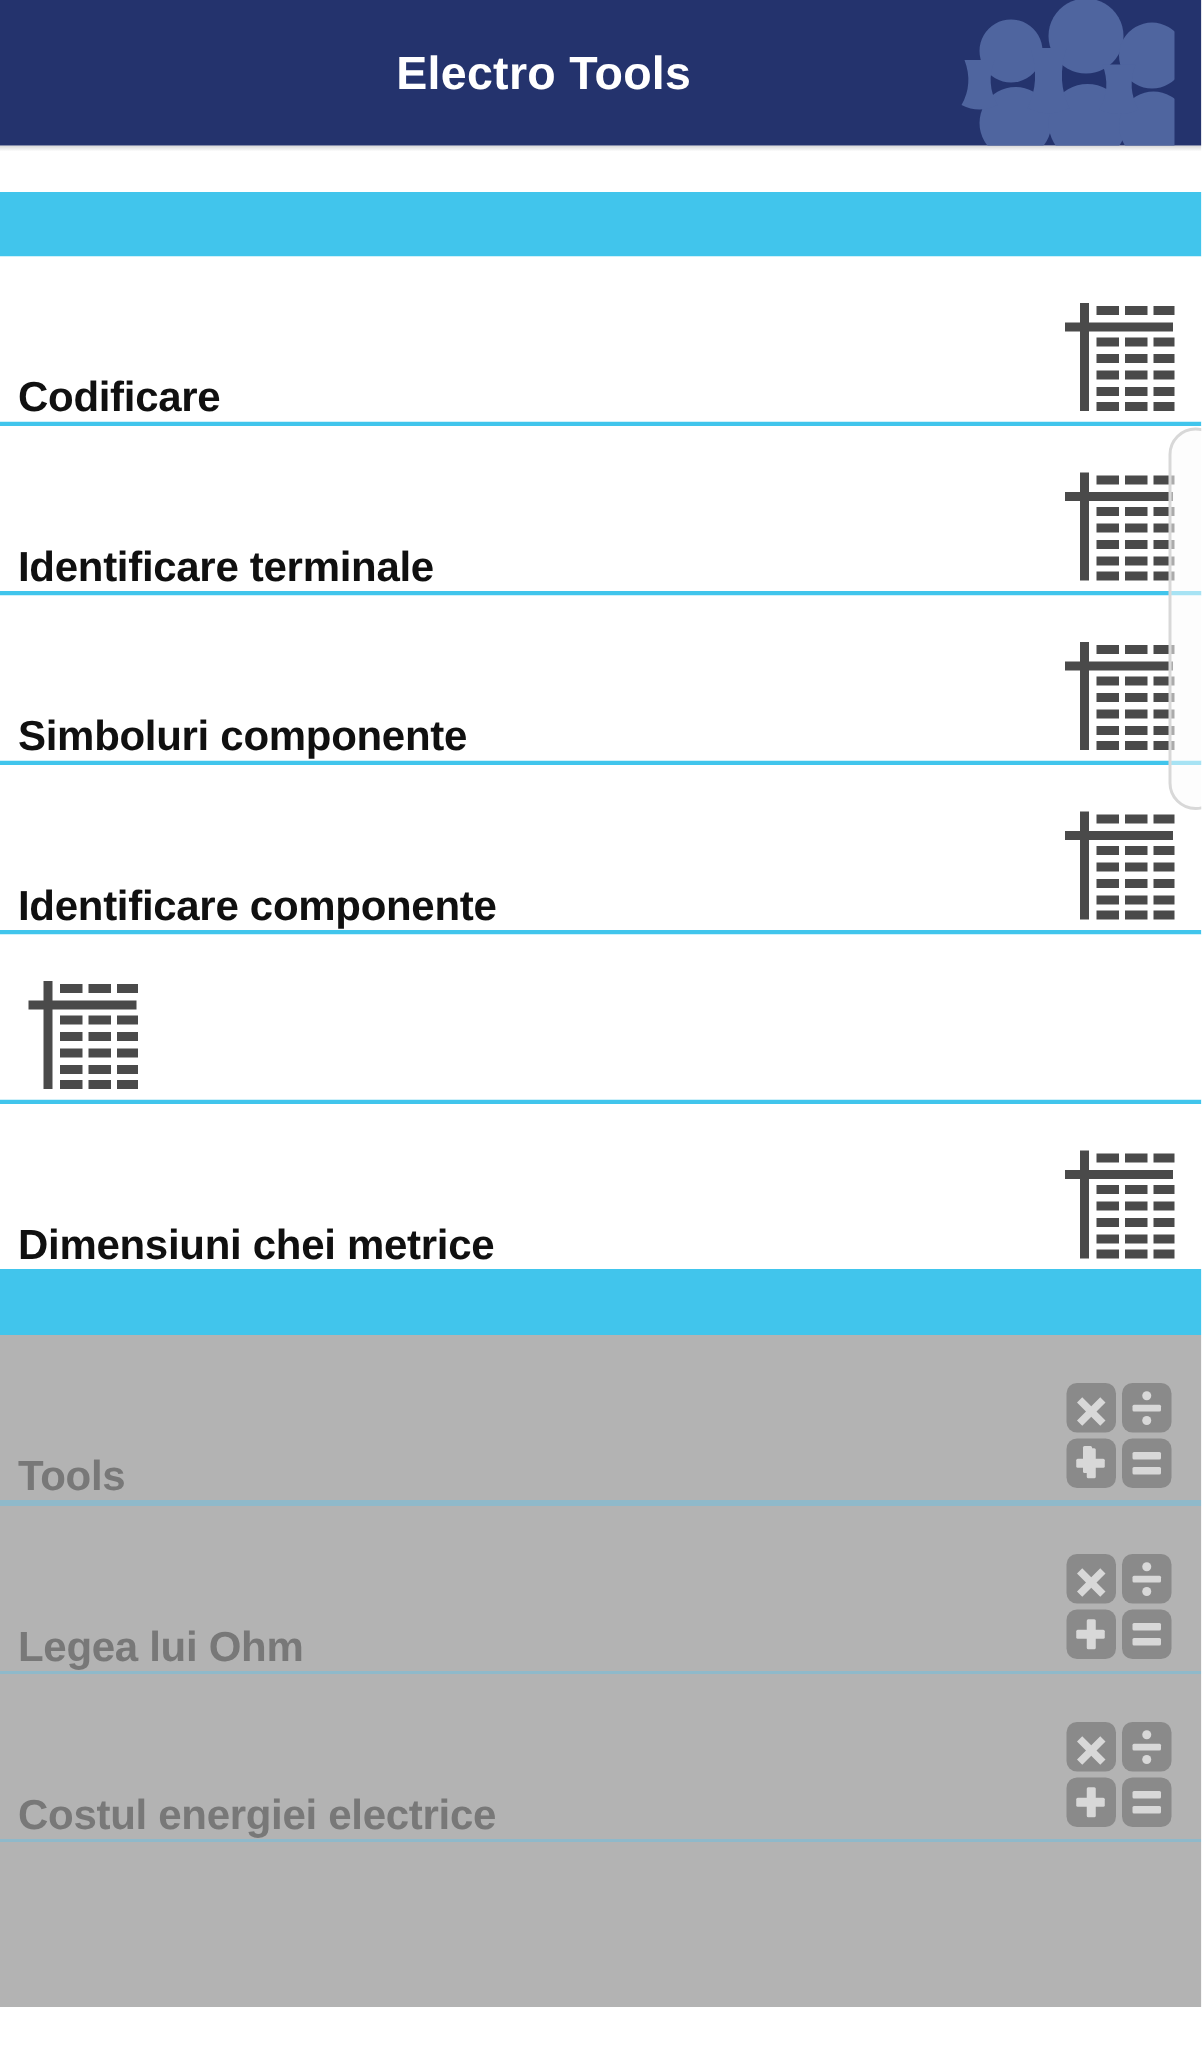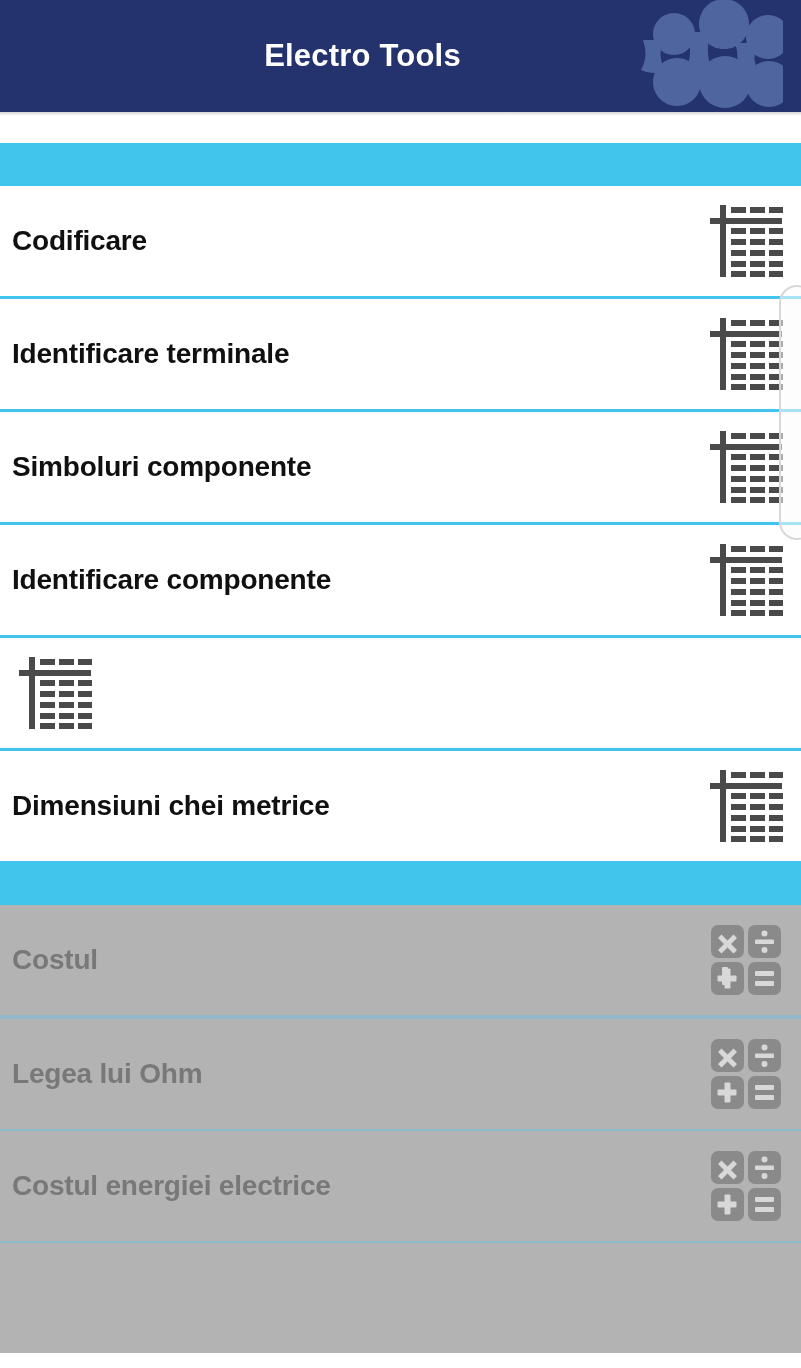--- a/index.html
+++ b/index.html
@@ -14,21 +14,21 @@
     position: relative;
     width: 801px;
     height: 1368px;
     background: #ffffff;
     overflow: hidden;
   }
 
   
   .appbar {
     position: relative;
-    height: 112px;
+    height: 97px;
     background: #24336D;
     display: flex;
     align-items: center;
     justify-content: center;
     overflow: hidden;
   }
   .appbar-title {
     font-size: 31px;
     font-weight: bold;
     color: #ffffff;
@@ -61,21 +61,21 @@
   }
   .section-bar.second { height: 44px; }
 
   .gap-white { height: 27px; background: #ffffff; }
 
   
   .row {
     position: relative;
     height: 110px;
     display: flex;
-    align-items: center;
+    align-items: flex-end;
     padding: 0 0 0 12px;
     background: #ffffff;
   }
   .row.disabled { background: #B3B3B3; }
 
   .row-label {
     font-size: 28px;
     font-weight: bold;
     color: #101010;
     letter-spacing: -0.2px;
@@ -331,21 +331,21 @@
             <rect x="44" y="70" width="15" height="6"></rect>
             <rect x="63" y="70" width="14" height="6"></rect>
         </g>
       </svg>
     </div>
   </div>
 
   <div class="section-bar second"></div>
 
   <div class="row disabled">
-    <div class="row-label">Costul</div>
+    <div class="row-label">Tools</div>
     <div class="row-icon">
       <svg width="72" height="72" viewBox="0 0 72 72" xmlns="http://www.w3.org/2000/svg">
         <g fill="#8A8A8A">
           <rect x="1" y="1" width="33" height="33" rx="7"></rect>
           <rect x="38" y="1" width="33" height="33" rx="7"></rect>
           <rect x="1" y="38" width="33" height="33" rx="7"></rect>
           <rect x="38" y="38" width="33" height="33" rx="7"></rect>
         </g>
         <g fill="#D8D8D8">
           <path d="M11.5 10.5 l6 6 l6 -6 l3.5 3.5 l-6 6 l6 6 l-3.5 3.5 l-6 -6 l-6 6 l-3.5 -3.5 l6 -6 l-6 -6 z"></path>

